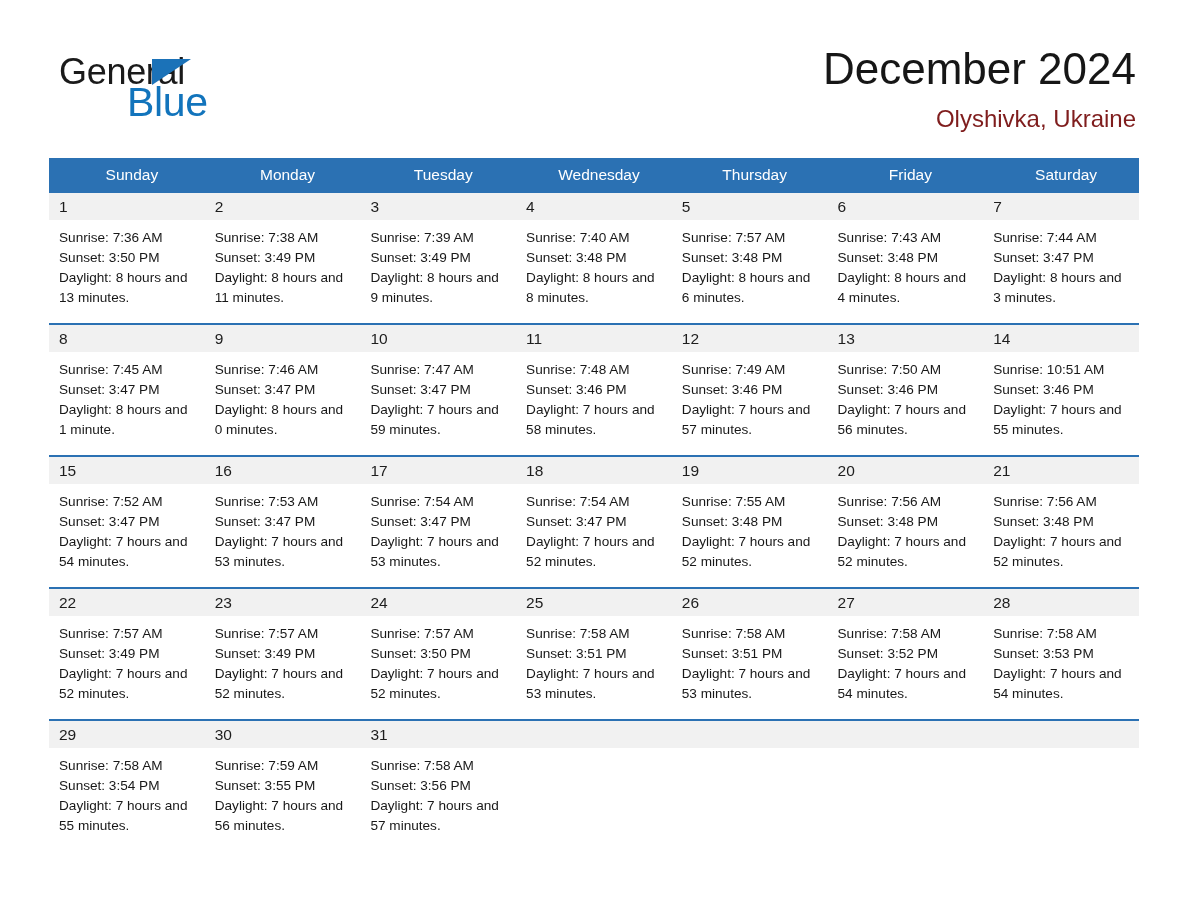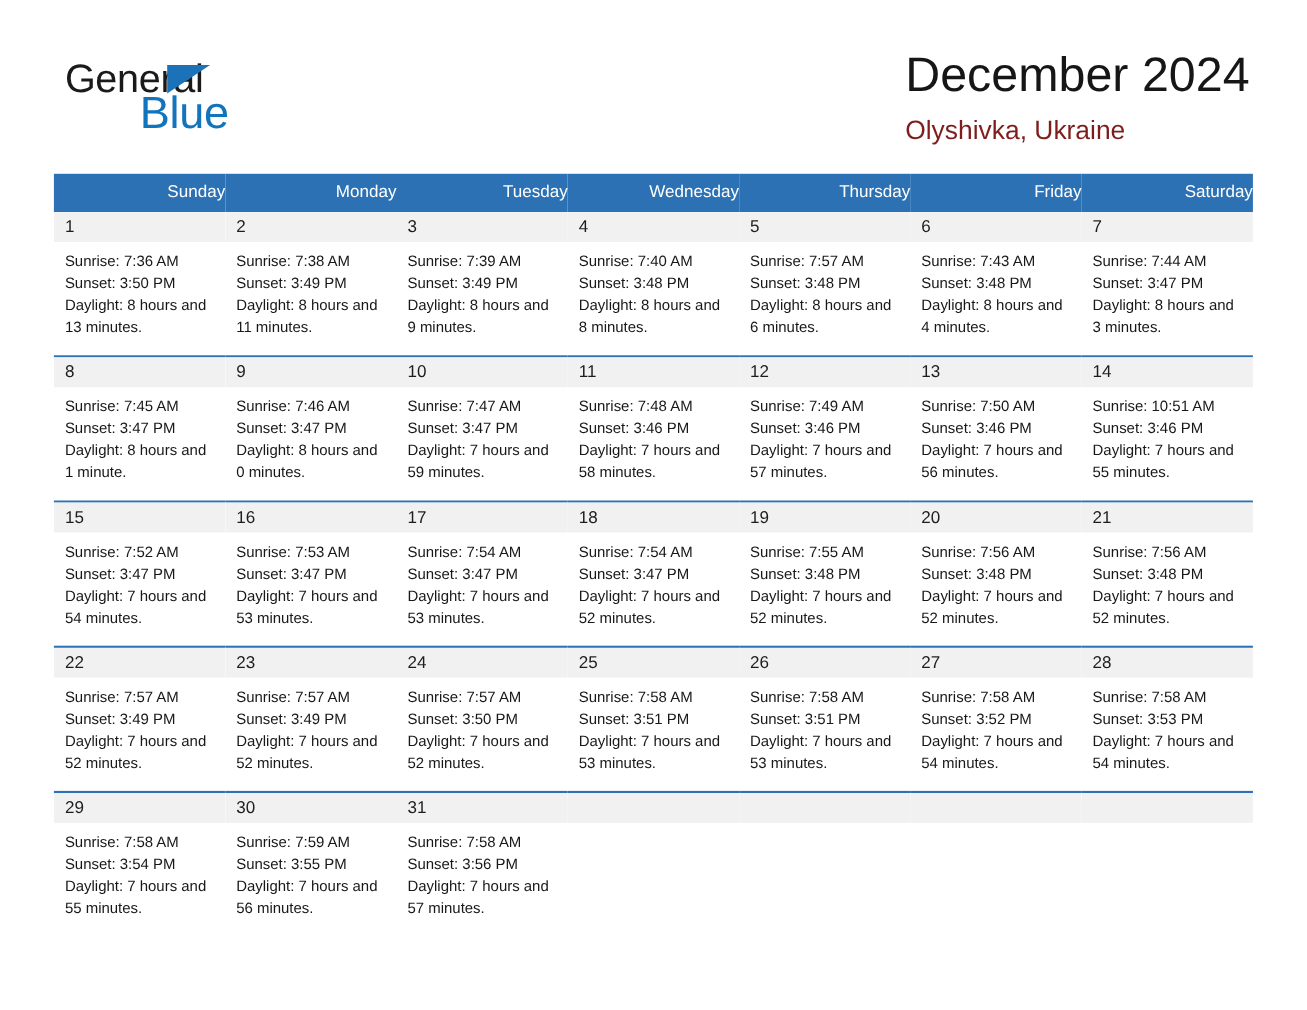--- a/index.html
+++ b/index.html
@@ -64,20 +64,21 @@
     width: 0;
     height: 0;
     border-top: 26px solid #1b72b8;
     border-right: 39px solid transparent;
   }
 
   .title-block {
     position: absolute;
     right: 52px;
     top: 42px;
+    text-align: right;
   }
   .cal-title {
     font-size: 44px;
     line-height: 54px;
     font-weight: normal;
     color: #161616;
     letter-spacing: 0px;
     margin: 0;
     font-family: "Liberation Sans", sans-serif;
   }
@@ -101,21 +102,21 @@
     width: 1090px;
     table-layout: fixed;
   }
   table.cal-table col { width: 155.7px; }
 
   thead th {
     background: #2b71b3;
     color: #ffffff;
     font-size: 15.5px;
     font-weight: normal;
-    text-align: right;
+    text-align: center;
     padding: 8px 0 9px 10px;
     height: 18px;
     line-height: 18px;
     font-family: "Liberation Sans", sans-serif;
   }
 
   tbody td {
     vertical-align: top;
     padding: 0;
     background: #ffffff;

